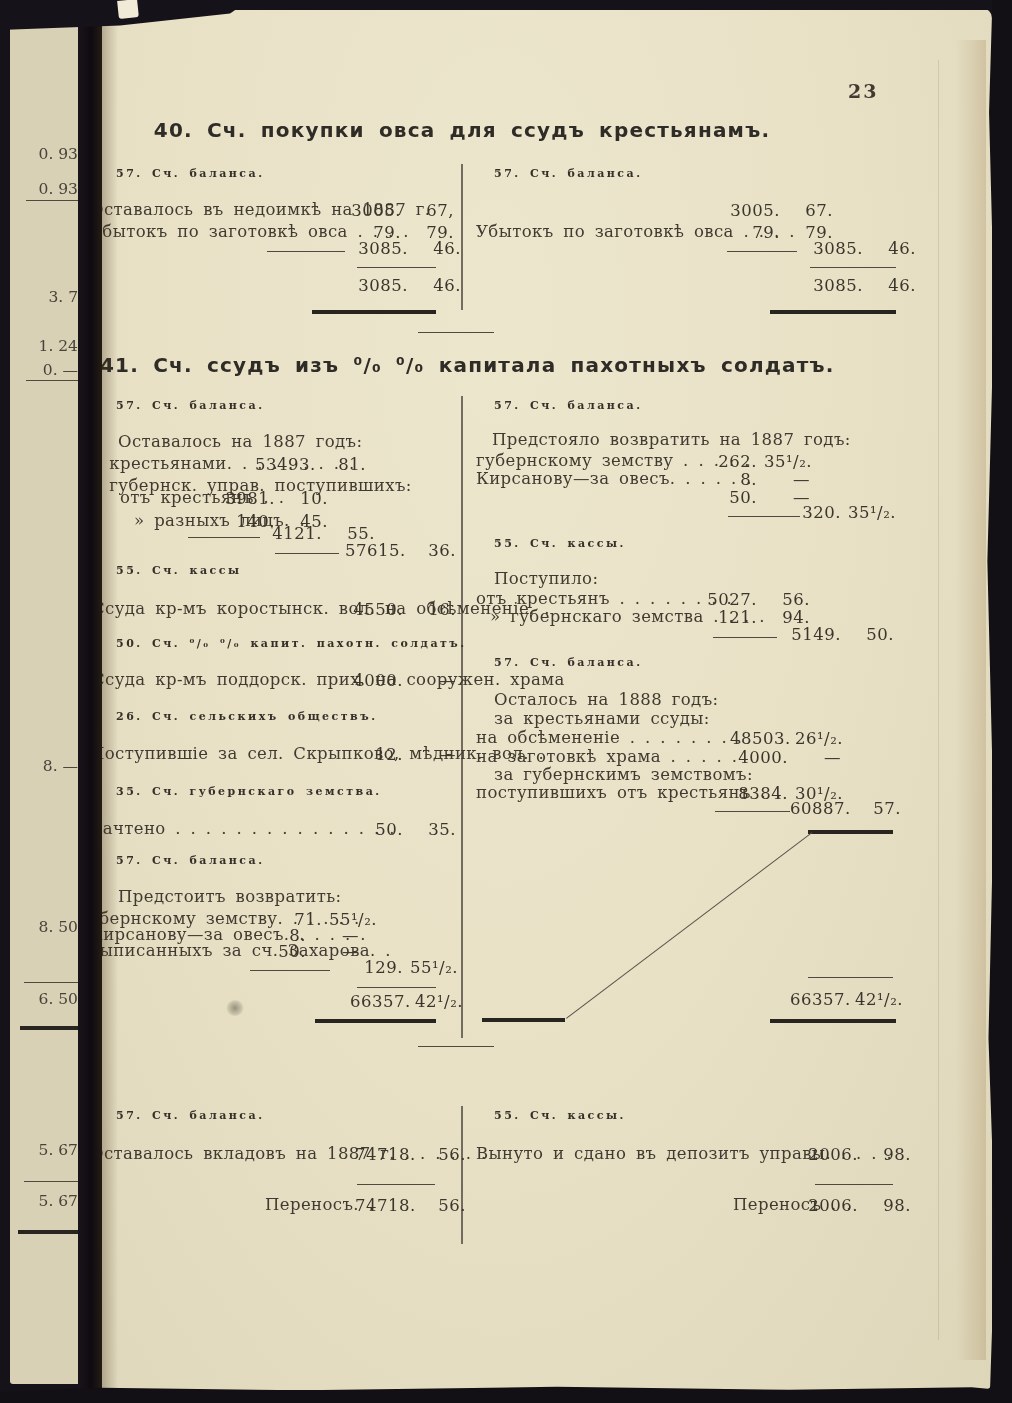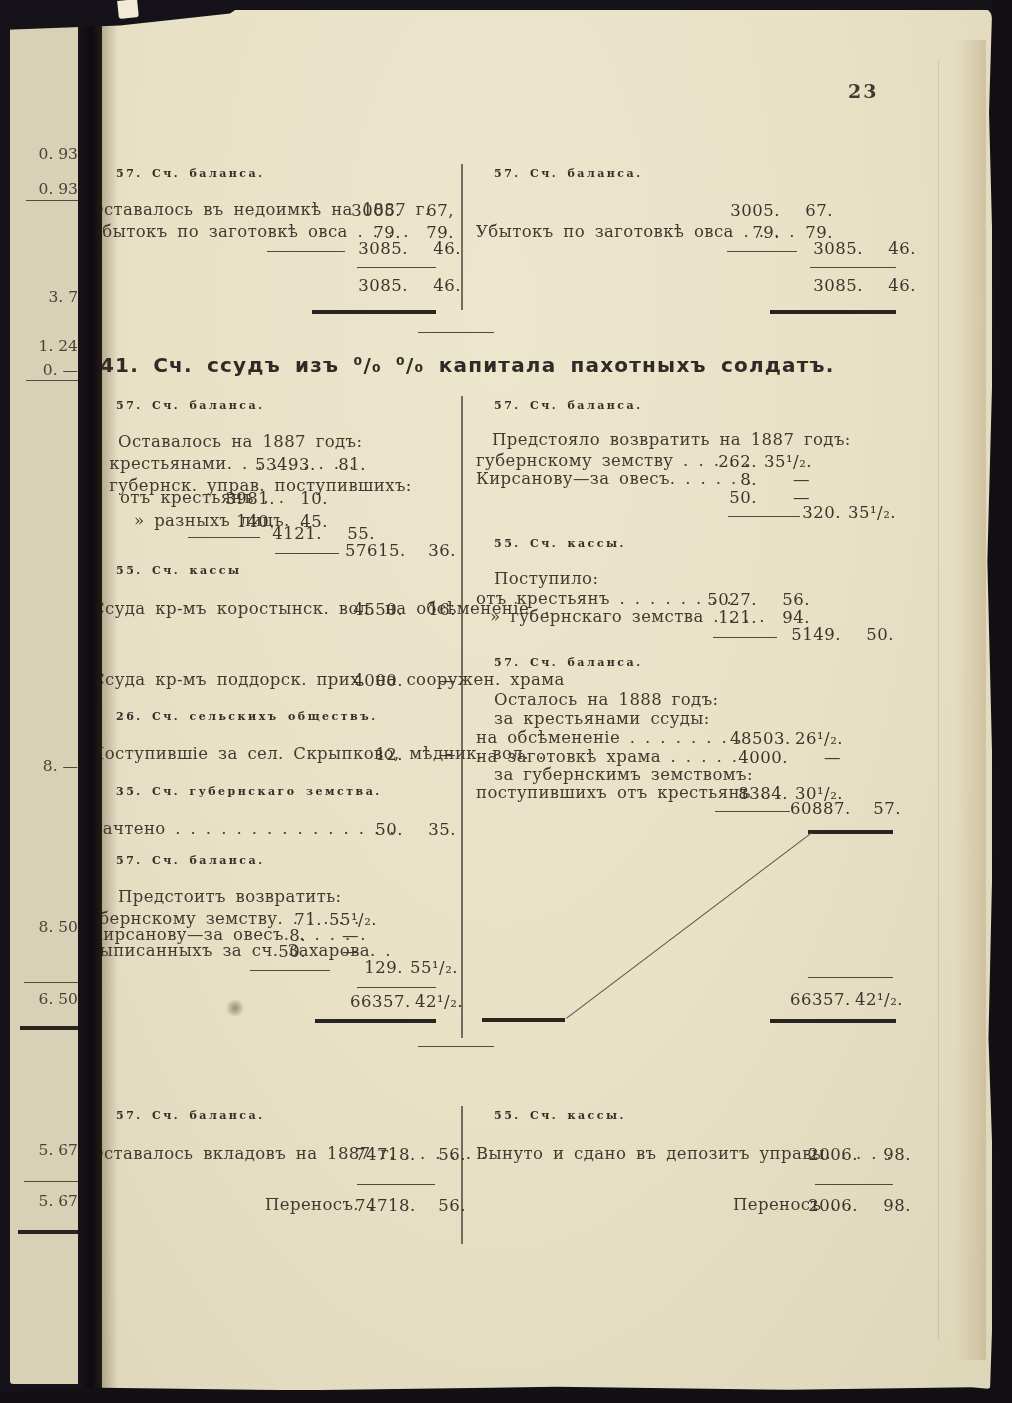--- a/index.html
+++ b/index.html
@@ -70,20 +70,21 @@
   <div class="rule" style="left:24px;top:982px;width:58px"></div>
   <div class="frag" style="top:990px">6. 50</div>
   <div class="rule-thick" style="left:20px;top:1026px;width:62px"></div>
   <div class="frag" style="top:1141px">5. 67</div>
   <div class="rule" style="left:24px;top:1181px;width:58px"></div>
   <div class="frag" style="top:1192px">5. 67</div>
   <div class="rule-thick" style="left:18px;top:1230px;width:64px"></div>
 
   <div class="pageno" style="left:848px;top:80px">23</div>
 
+  <div class="title" style="top:118px">40. Сч. покупки овса для ссудъ крестьянамъ.</div>
   <div class="vline" style="left:461px;top:164px;height:146px"></div>
 
   <div class="t hdr" style="left:116px;top:168px">57. Сч. баланса.</div>
   <div class="t" style="left:90px;top:201px">Оставалось въ недоимкѣ на 1887 г.</div>
   <div class="amt" style="left:343px;top:201px">
     <span class="rub">3005.</span>
       <span class="kop">67,</span>
   </div>
   <div class="t" style="left:90px;top:223px">Убытокъ по заготовкѣ овса . . . .</div>
   <div class="amt" style="left:343px;top:223px">
@@ -158,20 +159,21 @@
       <span class="kop">36.</span>
   </div>
 
   <div class="t hdr" style="left:116px;top:565px">55. Сч. кассы</div>
   <div class="t" style="left:92px;top:600px">Ссуда кр-мъ коростынск. вол. на обсѣмененіе. .</div>
   <div class="amt" style="left:345px;top:600px">
     <span class="rub">4550.</span>
       <span class="kop">16.</span>
   </div>
 
+  <div class="t hdr" style="left:116px;top:638px">50. Сч. ⁰/₀ ⁰/₀ капит. пахотн. солдатъ.</div>
   <div class="t" style="left:92px;top:671px">Ссуда кр-мъ поддорск. прих. на сооружен. храма</div>
   <div class="amt" style="left:345px;top:671px">
     <span class="rub">4000.</span>
       <span class="kop">—</span>
   </div>
 
   <div class="t hdr" style="left:116px;top:711px">26. Сч. сельскихъ обществъ.</div>
   <div class="t" style="left:90px;top:745px">Поступившіе за сел. Скрыпково, мѣдник. вол. .</div>
   <div class="amt" style="left:345px;top:745px">
     <span class="rub">12.</span>

